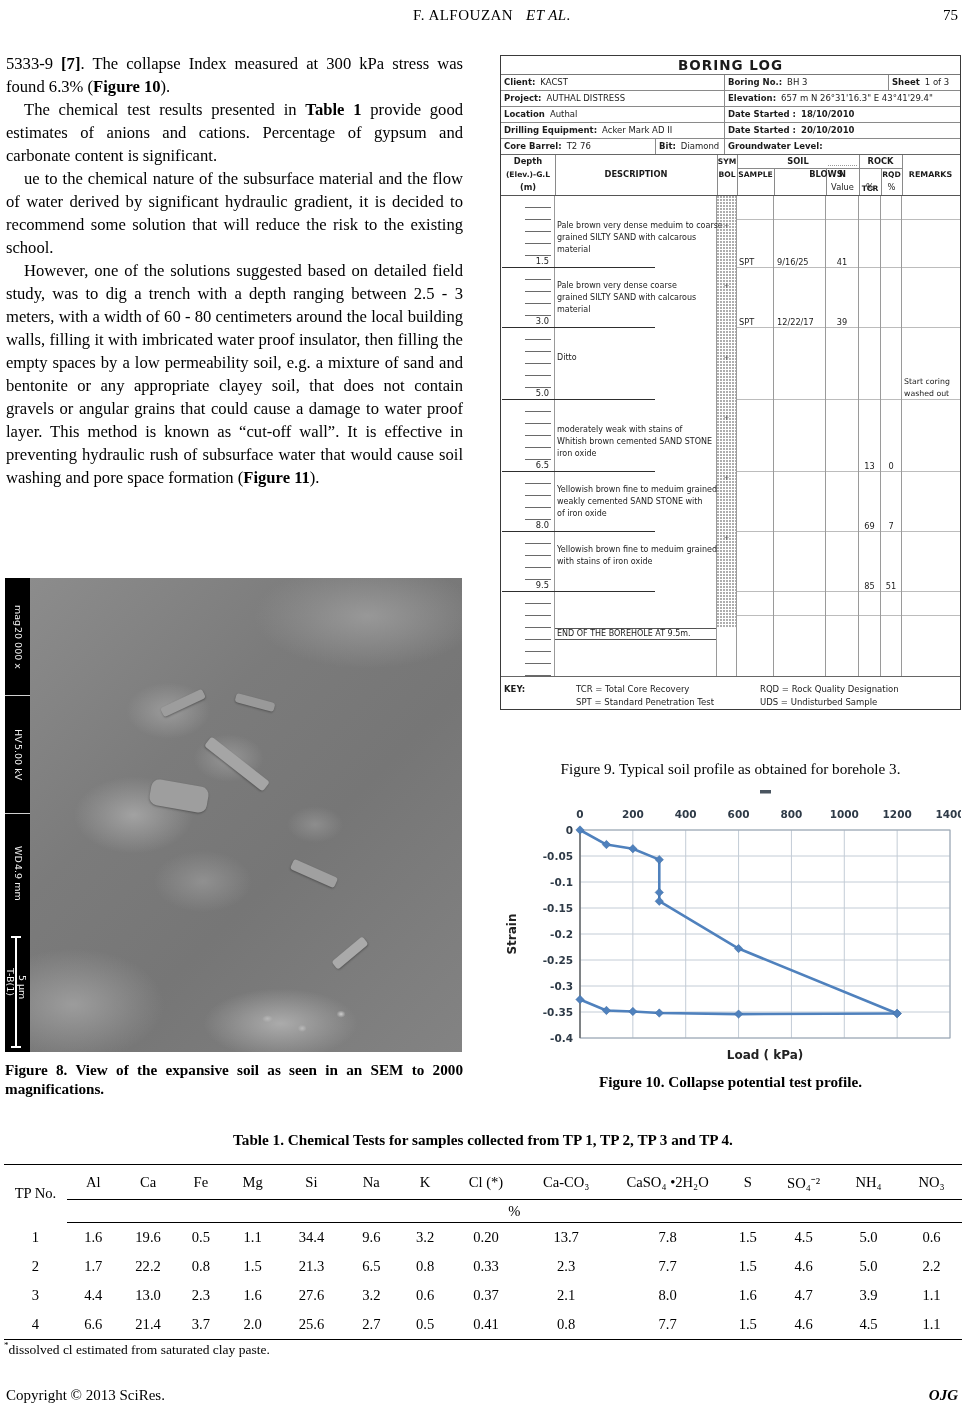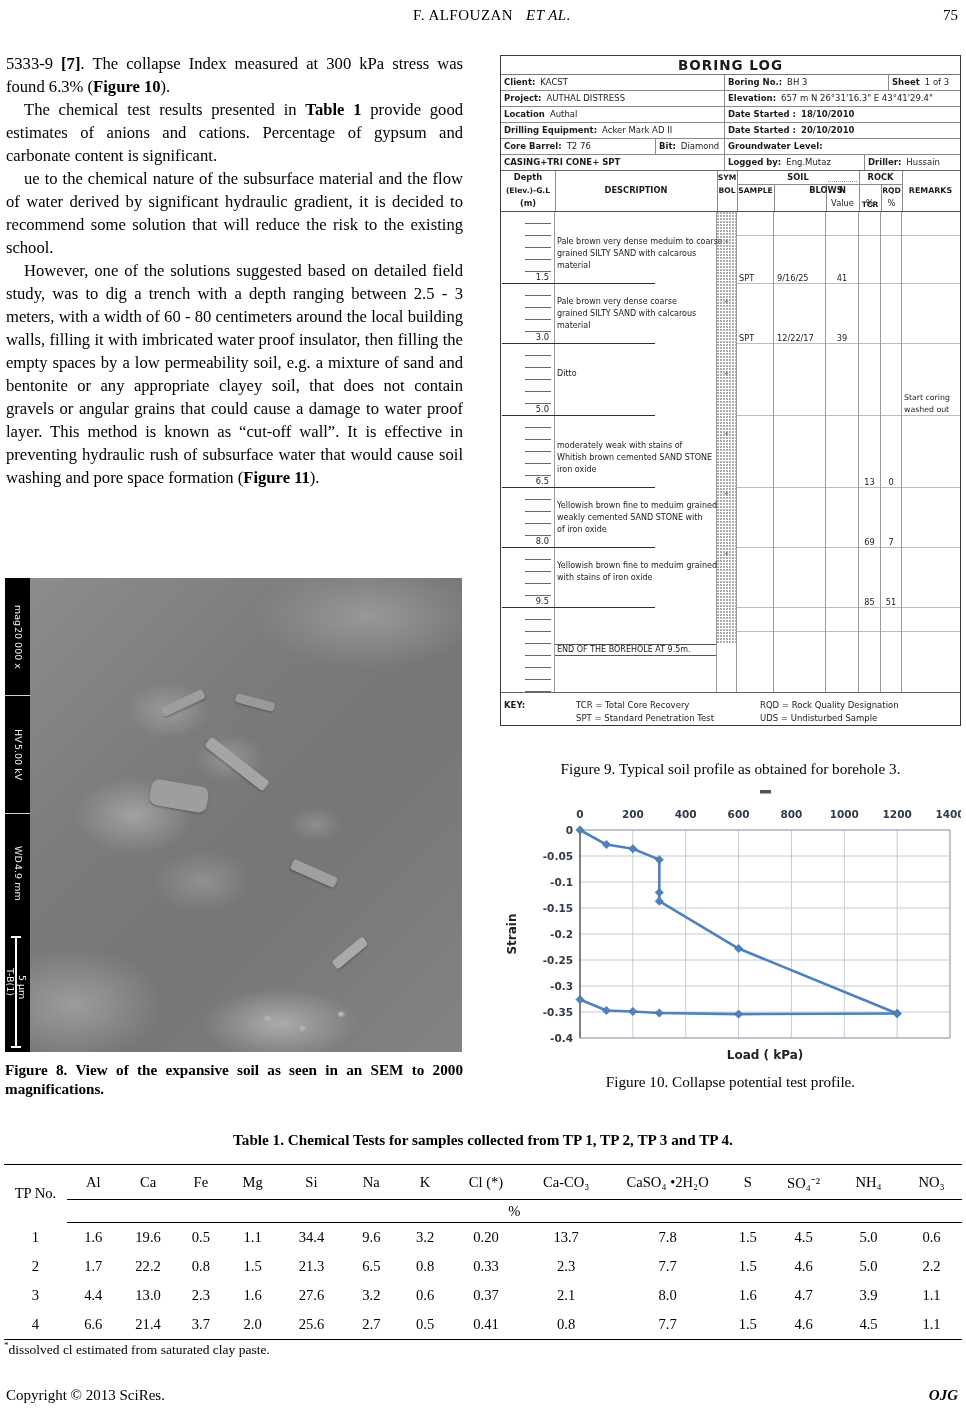--- a/index.html
+++ b/index.html
@@ -87,21 +87,21 @@
   .dlabel{position:absolute;right:5px;bottom:1px;font-size:8.3px;}
   .boxed{box-shadow:inset 0 1px 0 #555, inset 0 -1px 0 #555;}
   .bl-key{border-top:1px solid #666;}
   .bl-gap{height:6px;}
   .bl-krow{display:flex;height:13px;line-height:13px;}
   .bl-krow .k1{width:54px;padding-left:3px;font-weight:bold;}
   .bl-krow .k2{width:182px;padding-left:2px;margin-left:16px;}
   .bl-krow .k3{flex:1;padding-left:2px;}
 
   .cap9{position:absolute;left:500px;top:760px;width:461px;text-align:center;font-weight:normal;font-size:15.2px;}
-  .cap10{position:absolute;left:500px;top:1073px;width:461px;text-align:center;font-weight:normal;font-size:15.2px;}
+  .cap10{position:absolute;left:500px;top:1073px;width:461px;text-align:center;font-weight:bold;font-size:15.2px;}
 
   
   .chart{position:absolute;left:500px;top:786px;width:461px;height:280px;}
   .chart svg{display:block;}
   .chart .grid{stroke:#c3ccd6;stroke-width:1;}
   .chart .frame{fill:none;stroke:#9aa6b2;stroke-width:1;}
   .chart .yaxis{stroke:#555;stroke-width:1.2;}
   .chart .ser{fill:none;stroke:#4f81bd;stroke-width:2.6;stroke-linejoin:round;stroke-linecap:round;}
   .chart .mark{fill:#4f81bd;stroke:#3f6da3;stroke-width:.5;}
   .chart .xt{font-family:"DejaVu Sans",sans-serif;font-size:10.5px;font-weight:600;fill:#2e3a47;text-anchor:middle;}
@@ -192,25 +192,20 @@
           <div class="bl-icell bv" style="width: auto; flex: 1 1 0%;"><span class="lbl">Date Started :</span><span class="val">18/10/2010</span></div>
         </div>
         <div class="bl-irow">
           <div class="bl-icell" style="width: 224px;"><span class="lbl">Drilling Equipment:</span><span class="val">Acker Mark AD II</span></div>
           <div class="bl-icell bv" style="width: auto; flex: 1 1 0%;"><span class="lbl">Date Started :</span><span class="val">20/10/2010</span></div>
         </div>
         <div class="bl-irow">
           <div class="bl-icell" style="width: 155px;"><span class="lbl">Core Barrel:</span><span class="val">T2 76</span></div>
           <div class="bl-icell" style="width: 69px;"><span class="lbl">Bit:</span><span class="val">Diamond</span></div>
           <div class="bl-icell" style="width: auto; flex: 1 1 0%;"><span class="lbl">Groundwater Level:</span></div>
-        </div>
-        <div class="bl-irow">
-          <div class="bl-icell" style="width: 224px;"><span class="lbl">CASING+TRI CONE+ SPT</span></div>
-          <div class="bl-icell" style="width: 140px;"><span class="lbl">Logged by:</span><span class="val">Eng.Mutaz</span></div>
-          <div class="bl-icell" style="width: auto; flex: 1 1 0%;"><span class="lbl">Driller:</span><span class="val">Hussain</span></div>
         </div>
       </div>
     <div class="bl-colhead">
       <div class="vl" style="left:54px;"></div>
       <div class="vl" style="left:216px;"></div>
       <div class="vl" style="left:236px;"></div>
       <div class="vl" style="left:358px;"></div>
       <div class="vl" style="left:401px;"></div>
       <div class="vl2" style="left:273px;"></div>
       <div class="vl2" style="left:325px;"></div>

